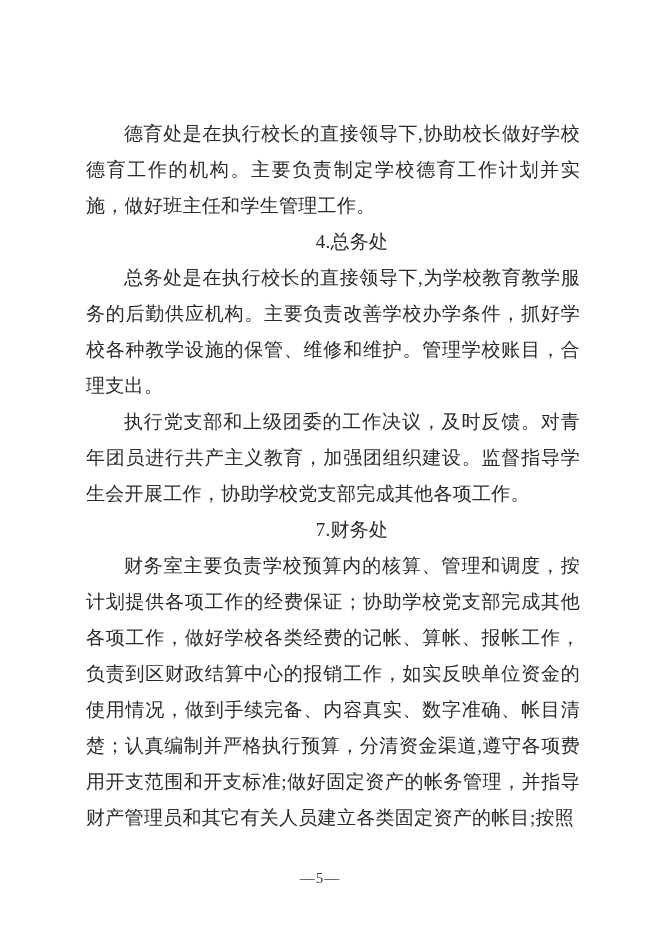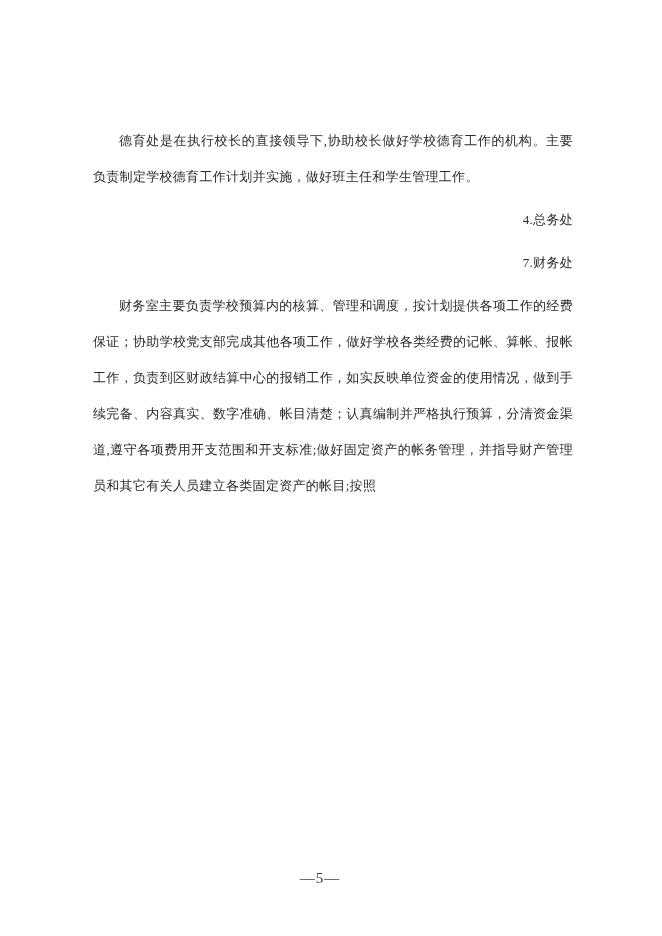--- a/index.html
+++ b/index.html
@@ -15,51 +15,53 @@
     overflow: hidden;
     font-family: "Liberation Serif", "DejaVu Serif", serif;
   }
   .doc-body {
     position: absolute;
     left: 86px;
     top: 116px;
     width: 494px;
   }
   .para, .heading {
-    margin: 7px;
+    margin: 0;
     padding: 0;
-    font-size: 13px;
+    font-size: 19px;
     line-height: 36px;
     color: #2b2b2b;
     text-indent: 2em;
     letter-spacing: 0.3px;
   }
   .para {
     text-align: justify;
     text-justify: inter-ideograph;
   }
   .heading {
-    text-align: right;
+    text-align: center;
   }
   .page-number {
     position: absolute;
     left: 0;
     top: 866px;
     width: 640px;
     text-align: center;
     font-size: 15px;
     line-height: 24px;
     color: #3a3a3a;
     letter-spacing: 1px;
   }
 </style>
 </head>
 <body>
 
 <div class="page">
   <div class="doc-body">
       <p class="para">德育处是在执行校长的直接领导下,协助校长做好学校德育工作的机构。主要负责制定学校德育工作计划并实施，做好班主任和学生管理工作。</p>
       <p class="heading">4.总务处</p>
+      <p class="para">总务处是在执行校长的直接领导下,为学校教育教学服务的后勤供应机构。主要负责改善学校办学条件，抓好学校各种教学设施的保管、维修和维护。管理学校账目，合理支出。</p>
+      <p class="para">执行党支部和上级团委的工作决议，及时反馈。对青年团员进行共产主义教育，加强团组织建设。监督指导学生会开展工作，协助学校党支部完成其他各项工作。</p>
       <p class="heading">7.财务处</p>
       <p class="para">财务室主要负责学校预算内的核算、管理和调度，按计划提供各项工作的经费保证；协助学校党支部完成其他各项工作，做好学校各类经费的记帐、算帐、报帐工作，负责到区财政结算中心的报销工作，如实反映单位资金的使用情况，做到手续完备、内容真实、数字准确、帐目清楚；认真编制并严格执行预算，分清资金渠道,遵守各项费用开支范围和开支标准;做好固定资产的帐务管理，并指导财产管理员和其它有关人员建立各类固定资产的帐目;按照</p>
     </div>
   <div class="page-number">—5—</div>
 </div>
 
 </body></html>

